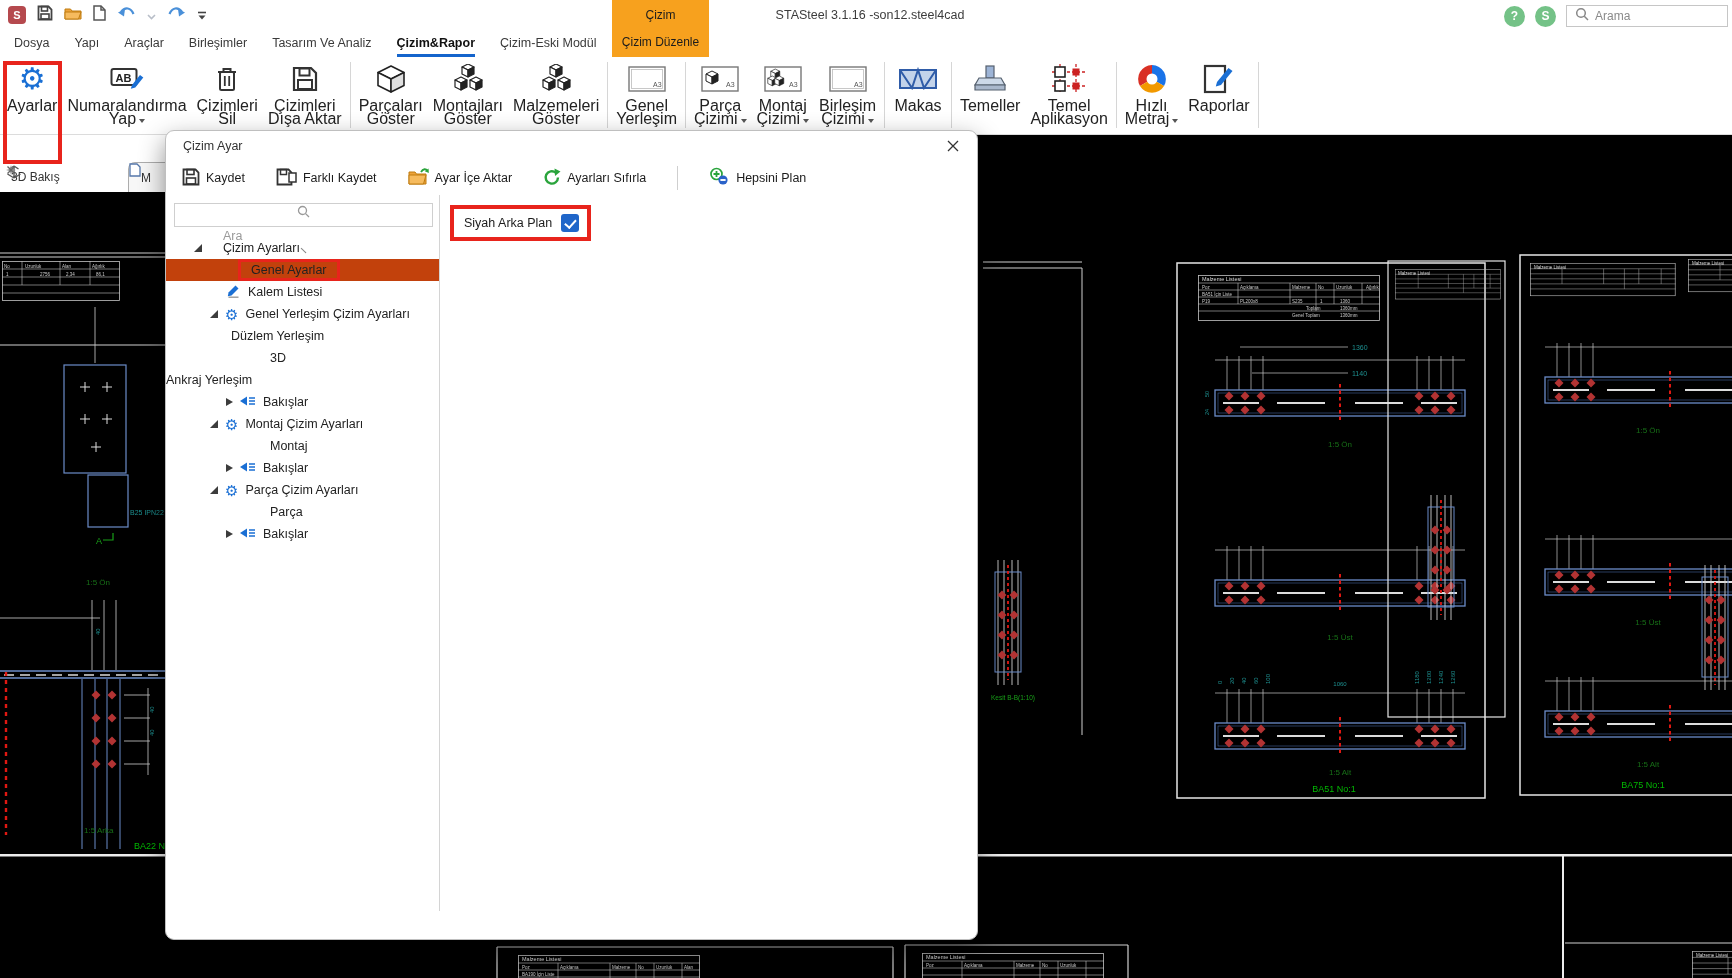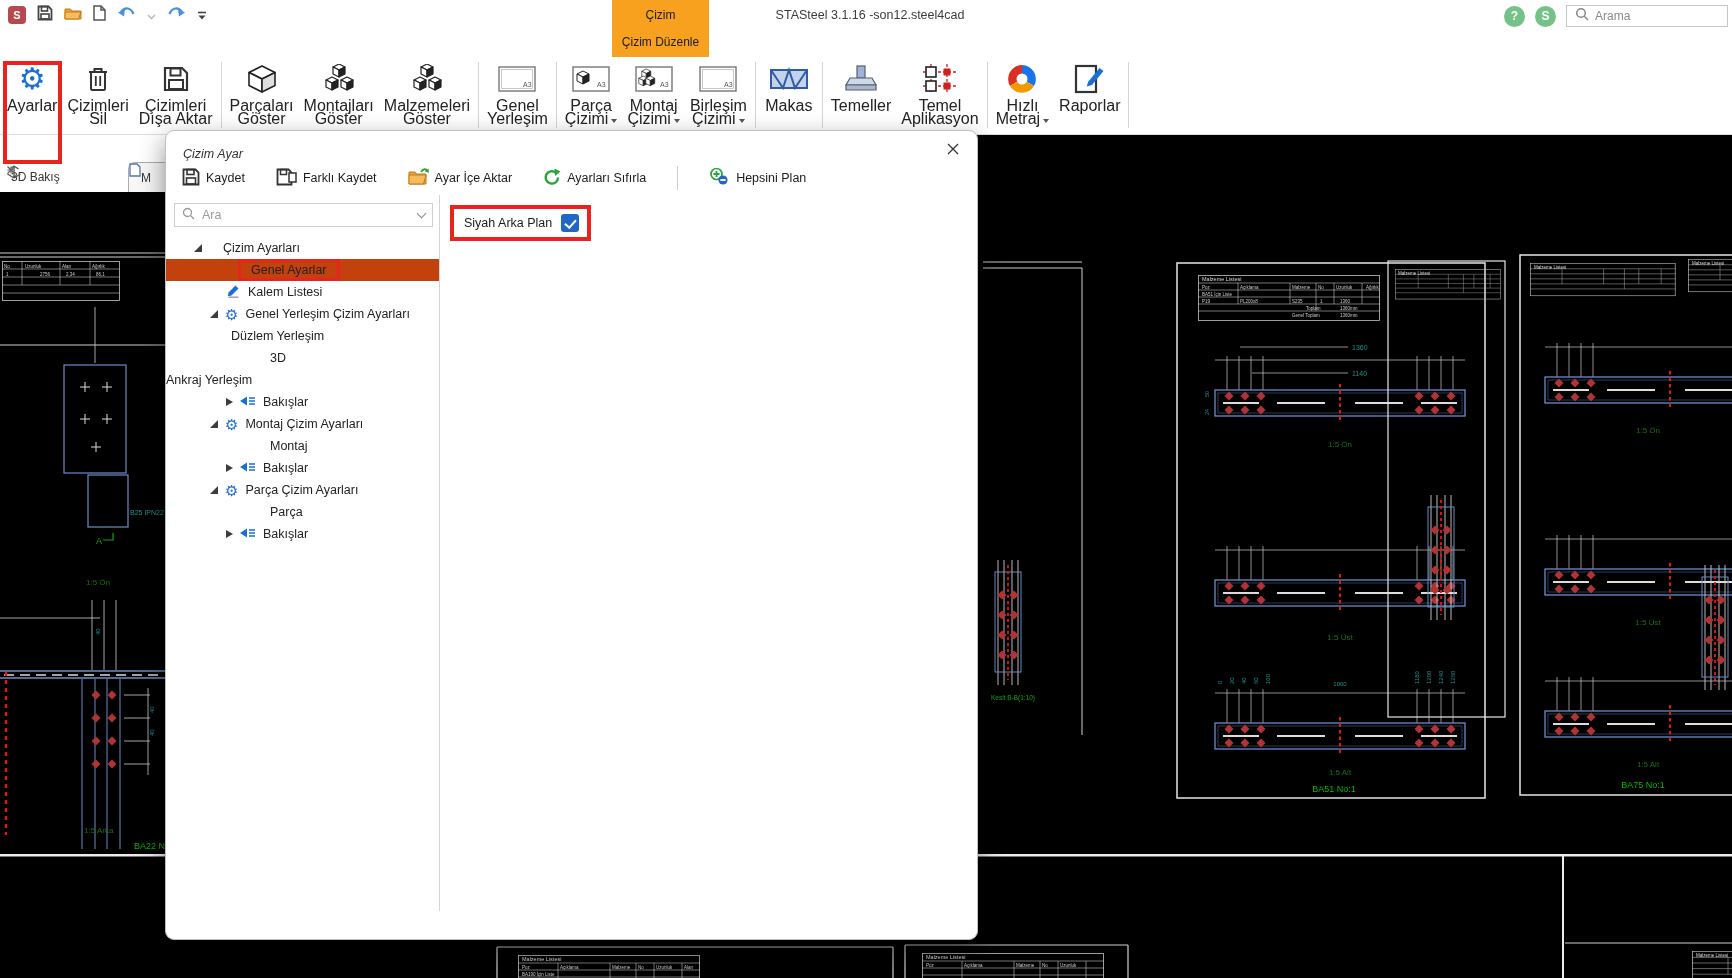--- a/index.html
+++ b/index.html
@@ -37,29 +37,29 @@
   .canvas { position:absolute; left:0; top:135px; width:1732px; height:843px; background:#000; z-index:1; }
   .canvas svg { position:absolute; left:0; top:0; }
   .canvas svg text { font-family:"Liberation Sans","DejaVu Sans",sans-serif; }
   .tabstrip { position:absolute; left:0; top:0; width:168px; height:57px; background:#fff; z-index:3; }
   .doctab { position:absolute; left:6px; bottom:3px; height:24px; display:flex; align-items:center; gap:5px; font-size:12px; color:#333; }
   .doctab .mini-ico { display:flex; align-items:center; }
   .doctab2 { position:absolute; left:128px; bottom:0; height:30px; width:54px; border:1px solid #adadad; border-bottom:none; border-radius:7px 7px 0 0; background:#f7f7f7; display:flex; align-items:center; justify-content:flex-start; gap:5px; padding-left:7px; font-size:12px; color:#333; }
 
   
   .dialog { position:absolute; left:165px; top:130px; width:813px; height:810px; background:#fff; border:1px solid #bfbfbf; border-radius:9px; box-shadow:0 10px 26px rgba(0,0,0,0.45); z-index:10; }
-  .dlg-title { height:30px; display:flex; align-items:flex-end; padding:0 10px 0 17px;font-style:italic; }
+  .dlg-title { height:30px; display:flex; align-items:center; padding:0 10px 0 17px; }
   .dlg-title .t { font-size:12.5px; color:#333; flex:1; }
   .dlg-close { width:28px; height:24px; display:flex; align-items:center; justify-content:center; }
   .dlg-toolbar { height:34px; display:flex; align-items:center; gap:31px; padding:0 16px; }
   .tbtn { display:flex; align-items:center; gap:6px; font-size:12.5px; color:#1c1c1c; white-space:nowrap; }
   .tsep { width:1px; height:24px; background:#cfcfcf; }
   .dlg-body { display:flex; height:716px; }
   .tree-panel { width:274px; border-right:1px solid #d4d4d4; padding-top:6px; }
-  .dsearch { margin:2px 6px 4px 8px; height:24px; border:1px solid #cfcfcf; display:flex; align-items:center; gap:7px; padding:0 7px; }
+  .dsearch { margin:2px 6px 4px 8px; height:24px; border:1px solid #cfcfcf; display:flex; align-items:center; gap:7px; padding:0 7px;flex-direction:column; }
   .dsearch input { border:none; outline:none; flex:1; font-size:12.5px; color:#666; font-family:inherit; }
   .dsearch input::placeholder { color:#9a9a9a; }
   .chev { width:7px; height:7px; border-right:1.4px solid #888; border-bottom:1.4px solid #888; transform:rotate(45deg); margin-bottom:3px; }
   .tree { margin-top:10px; }
   .trow { height:22px; display:flex; align-items:center; gap:7px; font-size:12.5px; color:#222; }
   .trow.sel { background:#c2410c; }
   .redbox-label { border:3px solid #E8241C; padding:0 10px; line-height:16px; }
   .exp-open { width:0; height:0; border-bottom:8px solid #3c3c3c; border-left:8px solid transparent; flex:0 0 auto; }
   .exp-closed { width:0; height:0; border-left:7px solid #3c3c3c; border-top:4.5px solid transparent; border-bottom:4.5px solid transparent; flex:0 0 auto; }
   .right-panel { flex:1; padding:10px 0 0 10px; }
@@ -116,33 +116,54 @@
       <div class="circle-btn">S</div>
       <div class="topsearch">
         <span><svg width="14" height="14" viewBox="0 0 14 14">
               <circle cx="6" cy="6" r="4.3" fill="none" stroke="#888" stroke-width="1.5"></circle>
               <path d="M9.3 9.3 L13 13" stroke="#888" stroke-width="1.5"></path>
             </svg></span>
         <input type="text" placeholder="Arama" style="">
       </div>
     </div>
 
+    <div class="menurow">
+      <span class="mtab">Dosya</span>
+      <span class="mtab">Yapı</span>
+      <span class="mtab">Araçlar</span>
+      <span class="mtab">Birleşimler</span>
+      <span class="mtab">Tasarım Ve Analiz</span>
+      <span class="mtab active">Çizim&amp;Rapor</span>
+      <span class="mtab">Çizim-Eski Modül</span>
+      <span class="mtab">Düzenle</span>
+    </div>
 
     <div class="ctx">
       <span class="cg">Çizim</span>
       <span class="ct">Çizim Düzenle</span>
     </div>
   </div>
 
   <div class="ribbon">
     <div class="rbtn">
       <div class="rico">
           <span class="gearchar">⚙</span>
         </div>
       <span class="rlbl">Ayarlar</span>
+    </div>
+    <div class="rbtn dd">
+      <div class="rico">
+          <svg width="34" height="30" viewBox="0 0 34 30">
+            <rect x="1.5" y="5" width="25" height="16" rx="2" fill="#fff" stroke="#333" stroke-width="2"></rect>
+            <text x="5.5" y="17.5" font-size="11" font-weight="bold" fill="#222">AB</text>
+            <path d="M22 21 L30 11 L33.3 13.5 L25.3 23.5 L20.8 24.8 Z" fill="#1a6fd4"></path>
+          </svg>
+        </div>
+      <span class="rlbl">Numaralandırma</span>
+      <span class="rlbl last">Yap</span>
     </div>
     <div class="rbtn">
       <div class="rico">
           <svg width="26" height="30" viewBox="0 0 26 30">
             <path d="M4 8 h18" stroke="#333" stroke-width="2"></path>
             <path d="M9.5 8 V5 h7 v3" stroke="#333" stroke-width="2" fill="none"></path>
             <rect x="6" y="8" width="14" height="18" rx="1.5" fill="none" stroke="#333" stroke-width="2"></rect>
             <path d="M10.8 12 v10 M15.2 12 v10" stroke="#333" stroke-width="1.8"></path>
           </svg>
         </div>

